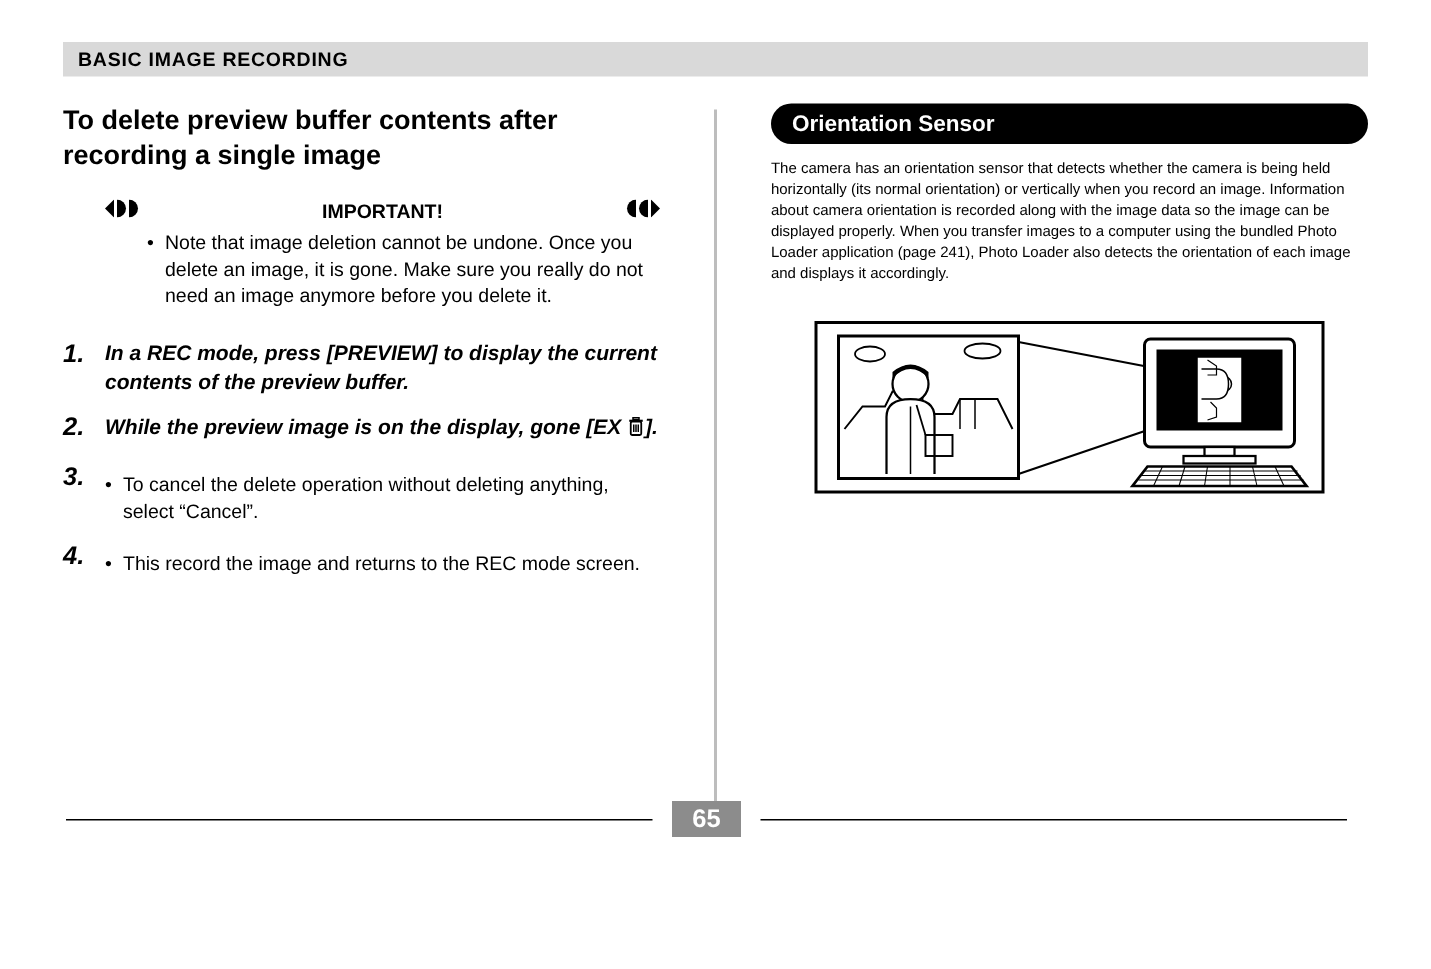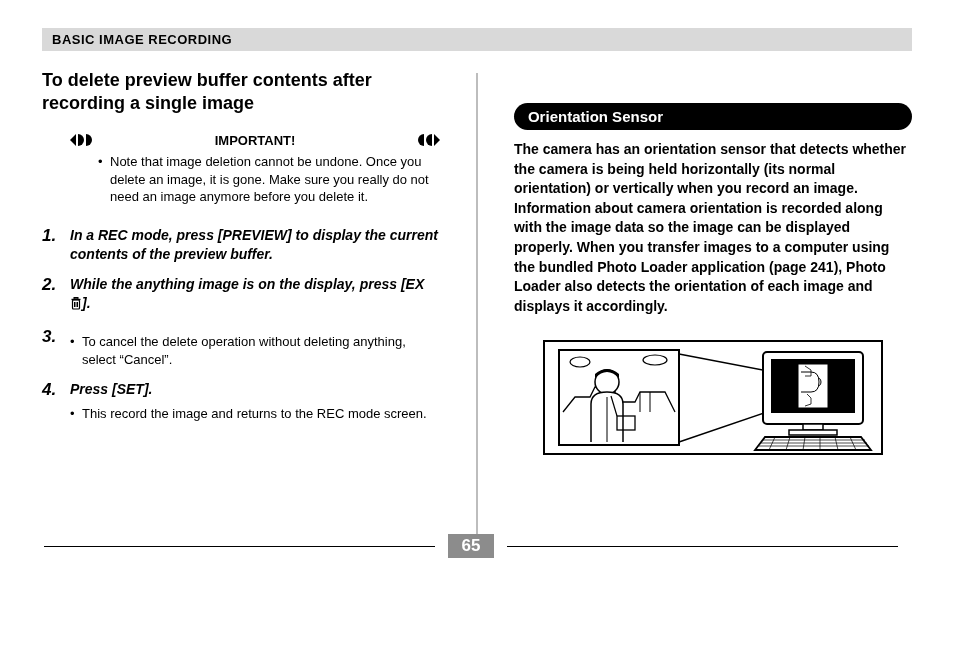--- a/index.html
+++ b/index.html
@@ -1,41 +1,41 @@
 <!DOCTYPE html>
 <html><head>
 <meta charset="utf-8">
 <style>
   * { box-sizing: border-box; margin: 0; padding: 0; }
   html, body { width: 954px; height: 646px; font-family: Arial, Helvetica, sans-serif; background: #fff; color: #000; }
   .page { position: relative; width: 954px; height: 580px; padding: 28px 42px 0 42px; }
   .header-bar { background: #d9d9d9; padding: 4px 10px; font-size: 13px; font-weight: bold; letter-spacing: 0.5px; }
   .columns { display: flex; margin-top: 18px; gap: 18px; }
   .col-left { width: 432px; padding-right: 18px; }
-  .col-right { width: 432px; padding-left: 18px; margin-top: 34px; }
+  .col-right { width: 432px; padding-left: 18px; }
   .divider { width: 2px; background: #bdbdbd; align-self: stretch; margin-top: 4px; margin-bottom: 10px; min-height: 480px; }
   .left-title { font-size: 18px; font-weight: bold; line-height: 1.25; margin-bottom: 18px; }
   .important-row { display: flex; align-items: center; margin-left: 28px; margin-bottom: 4px; justify-content: space-between; }
   .important-row .deco { font-size: 15px; letter-spacing: -2px; }
   .important-row .label { font-size: 13px; font-weight: bold; margin: 0 6px; }
   .important-bullets { margin-left: 56px; font-size: 13px; line-height: 1.35; margin-bottom: 20px; }
   .important-bullets .b { display: flex; }
   .important-bullets .b .dot { width: 12px; flex: 0 0 12px; }
   .steps { }
   .step { display: flex; margin-bottom: 12px; }
   .step-num { width: 28px; flex: 0 0 28px; font-size: 17px; font-weight: bold; font-style: italic; color: #000; }
   .step-body { flex: 1; }
   .step-text { font-size: 14px; font-weight: bold; line-height: 1.35; font-style: italic; }
   .step-sub { margin-top: 6px; margin-left: 0; font-size: 13px; line-height: 1.35; }
   .step-sub .b { display: flex; }
   .step-sub .b .dot { width: 12px; flex: 0 0 12px; }
   .trash-icon { display: inline-block; vertical-align: -2px; }
   .tri { display: inline-block; font-size: 12px; vertical-align: 1px; }
   .section-pill { background: #000; color: #fff; border-radius: 14px; padding: 5px 14px; font-size: 15px; font-weight: bold; margin-bottom: 10px; }
-  .right-body { font-size: 14px; line-height: 1.4; margin-bottom: 24px; font-weight: bold; }
+  .right-body { font-size: 10px; line-height: 1.4; margin-bottom: 24px; }
   .illus-wrap { display: flex; justify-content: center; }
   .illus { border: 2px solid #000; width: 340px; height: 115px; position: relative; background: #fff; }
   .page-num-wrap { position: absolute; left: 0; right: 12px; bottom: 22px; display: flex; align-items: center; gap: 13px; padding: 0 44px; }
   .rule { flex: 1; height: 1px; background: #000; }
   .page-num { background: #8c8c8c; color: #fff; font-weight: bold; font-size: 17px; padding: 2px 14px; }
 </style>
 </head>
 <body>
 
 <div class="page">
@@ -80,21 +80,21 @@
           <div class="step-num">1.</div>
           <div class="step-body">
             <div class="step-text">In a REC mode, press [PREVIEW] to display the current contents of the preview buffer.</div>
           </div>
         </div>
 
         <div class="step">
           <div class="step-num">2.</div>
           <div class="step-body">
             <div class="step-text">
-              <span>While the anything image is on the display, press [EX </span><span class="trash-icon"><svg width="12" height="13" viewBox="0 0 12 13">
+              <span>While the preview image is on the display, gone [EX </span><span class="trash-icon"><svg width="12" height="13" viewBox="0 0 12 13">
                     <rect x="2.5" y="3" width="7" height="9" rx="1" fill="none" stroke="#000" stroke-width="1.2"></rect>
                     <line x1="4.5" y1="5" x2="4.5" y2="10" stroke="#000" stroke-width="1"></line>
                     <line x1="6" y1="5" x2="6" y2="10" stroke="#000" stroke-width="1"></line>
                     <line x1="7.5" y1="5" x2="7.5" y2="10" stroke="#000" stroke-width="1"></line>
                     <rect x="1.5" y="1.8" width="9" height="1.4" fill="#000"></rect>
                     <rect x="4" y="0.5" width="4" height="1.3" fill="none" stroke="#000" stroke-width="1"></rect>
                   </svg></span><span>].</span>
             </div>
           </div>
         </div>
@@ -107,21 +107,20 @@
                 <span class="dot">•</span>
                 <span>To cancel the delete operation without deleting anything, select “Cancel”.</span>
               </div>
             </div>
           </div>
         </div>
 
         <div class="step">
           <div class="step-num">4.</div>
           <div class="step-body">
-            <div class="step-text">Press [SET].</div>
             <div class="step-sub">
               <div class="b">
                 <span class="dot">•</span>
                 <span>This record the image and returns to the REC mode screen.</span>
               </div>
             </div>
           </div>
         </div>
 
       </div>

